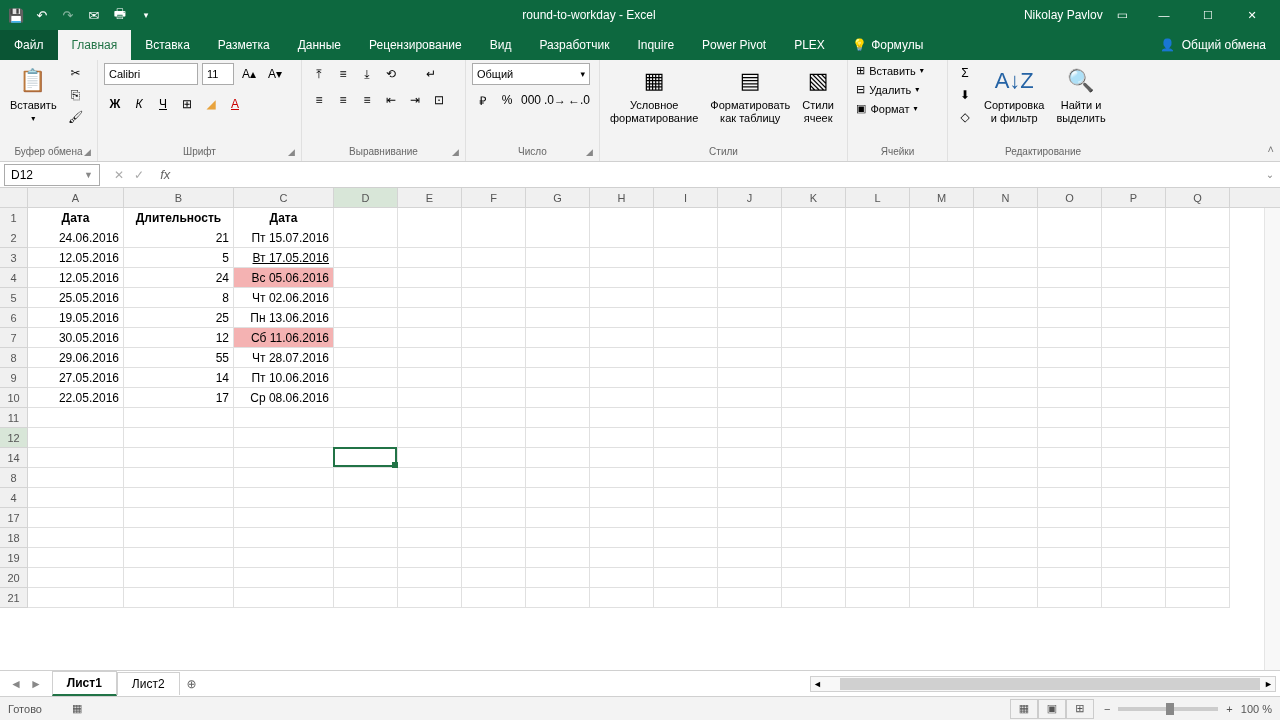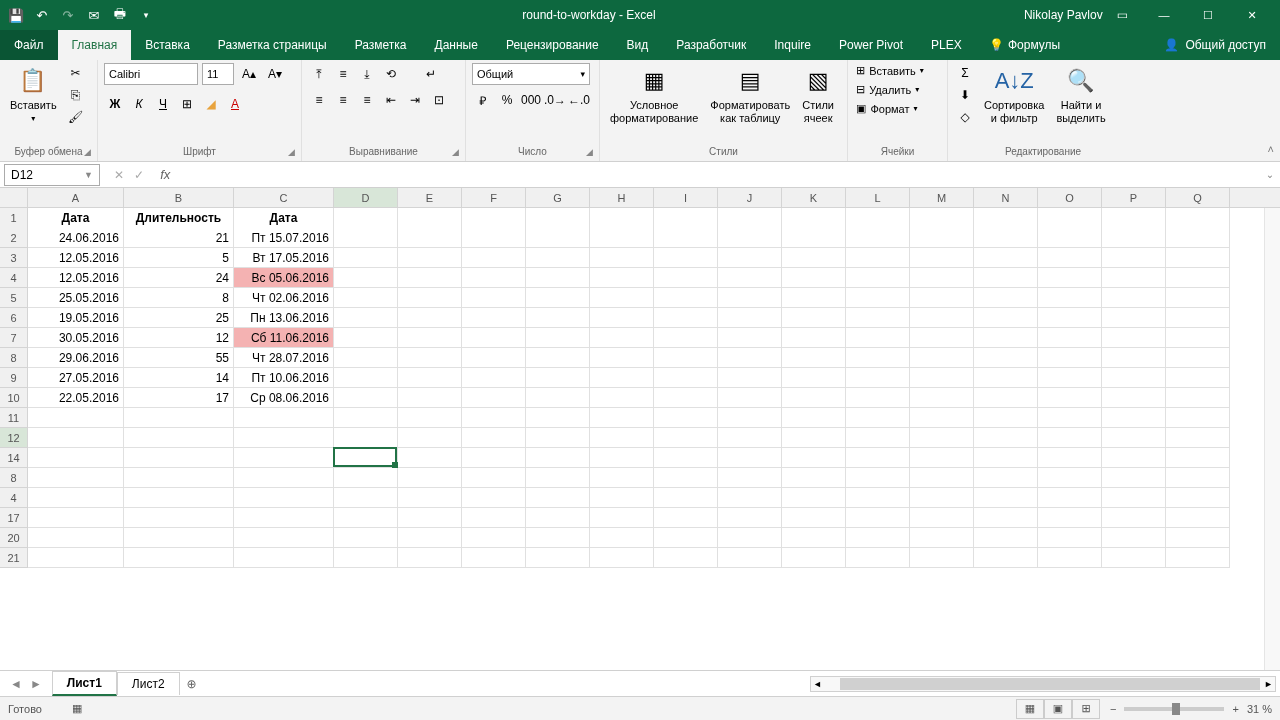--- a/index.html
+++ b/index.html
@@ -101,34 +101,33 @@
       <span class="win-btn">☐</span>
       <span class="win-btn">✕</span>
     </div>
   </div>
 </div>
 
 <div class="ribbon-tabs">
   <div class="rtab file">Файл</div>
   <div class="rtab active">Главная</div>
   <div class="rtab">Вставка</div>
-  <div class="rtab">Разметка страницы</div>
   <div class="rtab">Разметка</div>
   <div class="rtab">Данные</div>
   <div class="rtab">Рецензирование</div>
   <div class="rtab">Вид</div>
   <div class="rtab">Разработчик</div>
   <div class="rtab">Inquire</div>
   <div class="rtab">Power Pivot</div>
   <div class="rtab">PLEX</div>
   <div class="rtab"><span>💡</span>&nbsp;<span>Формулы</span></div>
   <div class="rtab-spacer"></div>
   <div class="rtab share">
       <span>👤</span>
-      <span>Общий доступ</span>
+      <span>Общий обмена</span>
     </div>
 </div>
 
 <div class="ribbon">
   <div class="rgroup" style="width:98px">
     <div class="rgroup-content">
       <div class="big-btn">
         <div class="ico">📋</div>
         <span>Вставить</span>
           <span style="font-size:8px">▾</span>
@@ -347,21 +346,21 @@
         <div class="cell " style="width: 64px;"></div>
         <div class="cell " style="width: 64px;"></div>
         <div class="cell " style="width: 64px;"></div>
         <div class="cell " style="width: 64px;"></div>
         <div class="cell " style="width: 64px;"></div>
       </div>
       <div class="row">
         <div class="rh">3</div>
         <div class="cell ra" style="width: 96px;">12.05.2016</div>
         <div class="cell ra" style="width: 110px;">5</div>
-        <div class="cell ra" style="width: 100px;">Вт 17.05.2016</div>
+        <div class="cell ra" style="width: 100px; text-decoration: underline;">Вт 17.05.2016</div>
         <div class="cell " style="width: 64px;"></div>
         <div class="cell " style="width: 64px;"></div>
         <div class="cell " style="width: 64px;"></div>
         <div class="cell " style="width: 64px;"></div>
         <div class="cell " style="width: 64px;"></div>
         <div class="cell " style="width: 64px;"></div>
         <div class="cell " style="width: 64px;"></div>
         <div class="cell " style="width: 64px;"></div>
         <div class="cell " style="width: 64px;"></div>
         <div class="cell " style="width: 64px;"></div>
@@ -605,20 +604,60 @@
         <div class="cell " style="width: 64px;"></div>
         <div class="cell " style="width: 64px;"></div>
         <div class="cell " style="width: 64px;"></div>
         <div class="cell " style="width: 64px;"></div>
         <div class="cell " style="width: 64px;"></div>
         <div class="cell " style="width: 64px;"></div>
         <div class="cell " style="width: 64px;"></div>
       </div>
       <div class="row">
         <div class="rh">17</div>
+        <div class="cell " style="width: 96px;"></div>
+        <div class="cell " style="width: 110px;"></div>
+        <div class="cell " style="width: 100px;"></div>
+        <div class="cell " style="width: 64px;"></div>
+        <div class="cell " style="width: 64px;"></div>
+        <div class="cell " style="width: 64px;"></div>
+        <div class="cell " style="width: 64px;"></div>
+        <div class="cell " style="width: 64px;"></div>
+        <div class="cell " style="width: 64px;"></div>
+        <div class="cell " style="width: 64px;"></div>
+        <div class="cell " style="width: 64px;"></div>
+        <div class="cell " style="width: 64px;"></div>
+        <div class="cell " style="width: 64px;"></div>
+        <div class="cell " style="width: 64px;"></div>
+        <div class="cell " style="width: 64px;"></div>
+        <div class="cell " style="width: 64px;"></div>
+        <div class="cell " style="width: 64px;"></div>
+      </div>
+      <div class="row">
+        <div class="rh">18</div>
+        <div class="cell " style="width: 96px;"></div>
+        <div class="cell " style="width: 110px;"></div>
+        <div class="cell " style="width: 100px;"></div>
+        <div class="cell " style="width: 64px;"></div>
+        <div class="cell " style="width: 64px;"></div>
+        <div class="cell " style="width: 64px;"></div>
+        <div class="cell " style="width: 64px;"></div>
+        <div class="cell " style="width: 64px;"></div>
+        <div class="cell " style="width: 64px;"></div>
+        <div class="cell " style="width: 64px;"></div>
+        <div class="cell " style="width: 64px;"></div>
+        <div class="cell " style="width: 64px;"></div>
+        <div class="cell " style="width: 64px;"></div>
+        <div class="cell " style="width: 64px;"></div>
+        <div class="cell " style="width: 64px;"></div>
+        <div class="cell " style="width: 64px;"></div>
+        <div class="cell " style="width: 64px;"></div>
+      </div>
+      <div class="row">
+        <div class="rh">19</div>
         <div class="cell " style="width: 96px;"></div>
         <div class="cell " style="width: 110px;"></div>
         <div class="cell " style="width: 100px;"></div>
         <div class="cell " style="width: 64px;"></div>
         <div class="cell " style="width: 64px;"></div>
         <div class="cell " style="width: 64px;"></div>
         <div class="cell " style="width: 64px;"></div>
         <div class="cell " style="width: 64px;"></div>
         <div class="cell " style="width: 64px;"></div>
         <div class="cell " style="width: 64px;"></div>
@@ -701,15 +740,15 @@
     <span class="view-btn">▦</span>
     <span class="view-btn">▣</span>
     <span class="view-btn">⊞</span>
   </div>
   <div class="zoom">
     <span>−</span>
     <div class="zoom-track">
         <div class="zoom-thumb"></div>
       </div>
     <span>+</span>
-    <span>31 %</span>
+    <span>100 %</span>
   </div>
 </div>
 
 </body></html>

